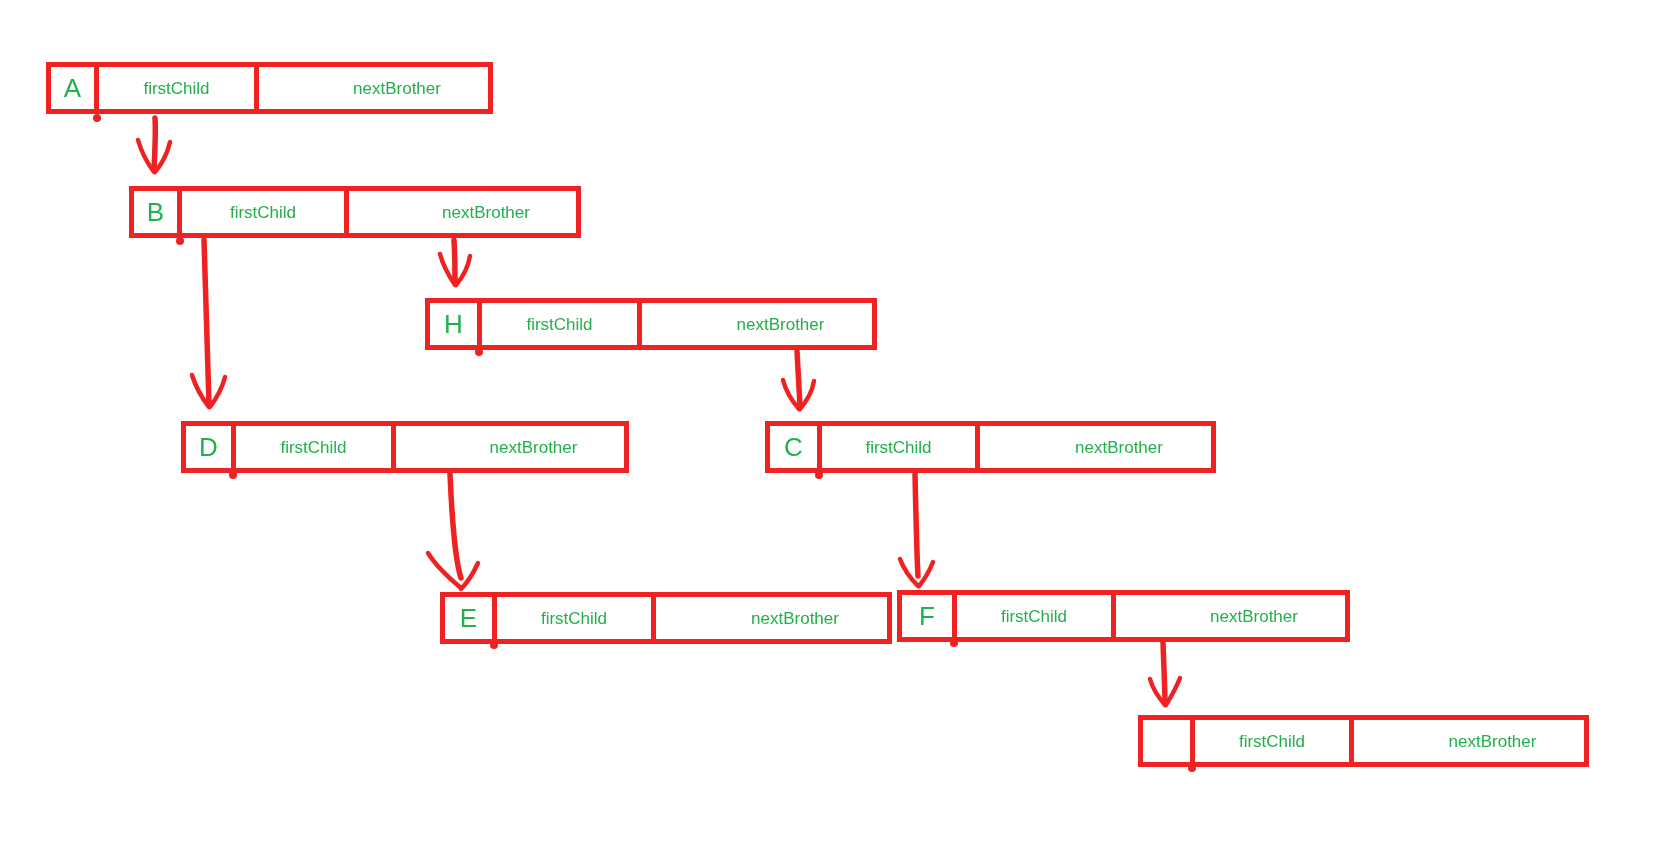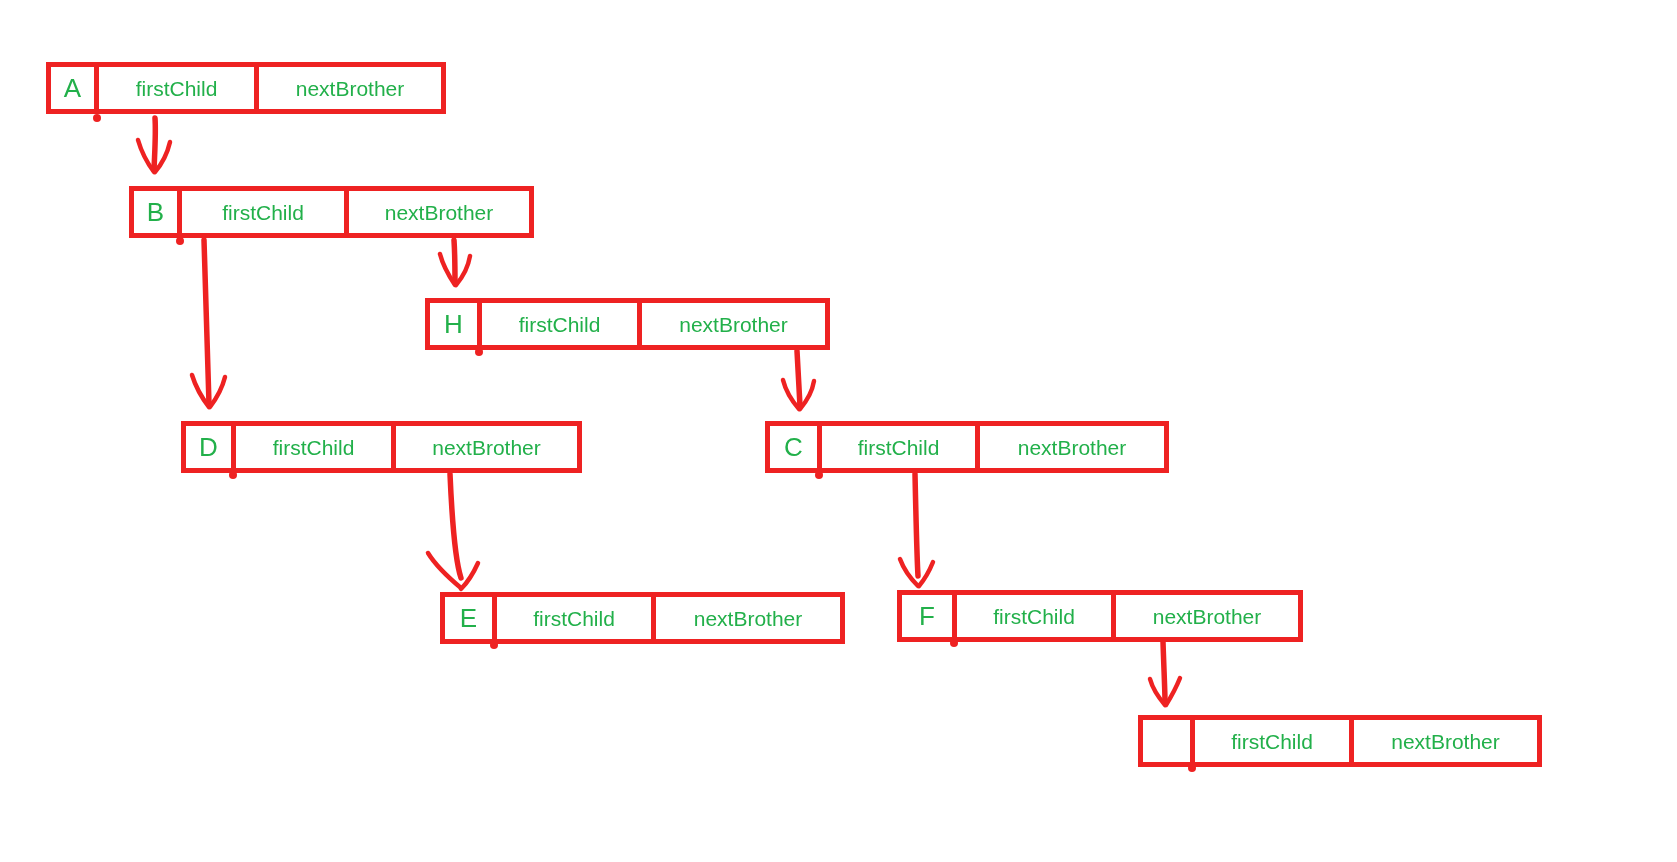--- a/index.html
+++ b/index.html
@@ -26,36 +26,37 @@
     border: 5px solid var(--stroke, #ee2222);
     height: 52px;
     z-index: 3;
   }
   .cell {
     box-sizing: border-box;
     display: flex;
     align-items: center;
     justify-content: center;
     color: var(--ink, #22b04a);
-    font-size: 21px;
+    font-size: 17px;
     line-height: 1;
     white-space: nowrap;
     padding: 0 6px;
   }
   .cell.key {
     width: 48px;
     border-right: 5px solid var(--stroke, #ee2222);
     font-size: 26px;
   }
   .cell.fc {
     border-right: 5px solid var(--stroke, #ee2222);
     min-width: 150px;
   }
   .cell.nb {
     min-width: 165px;
+    margin-left: 47px;
   }
   
   #wires {
     position: absolute;
     left: 0;
     top: 0;
     width: 1677px;
     height: 862px;
     z-index: 2;
     pointer-events: none;

